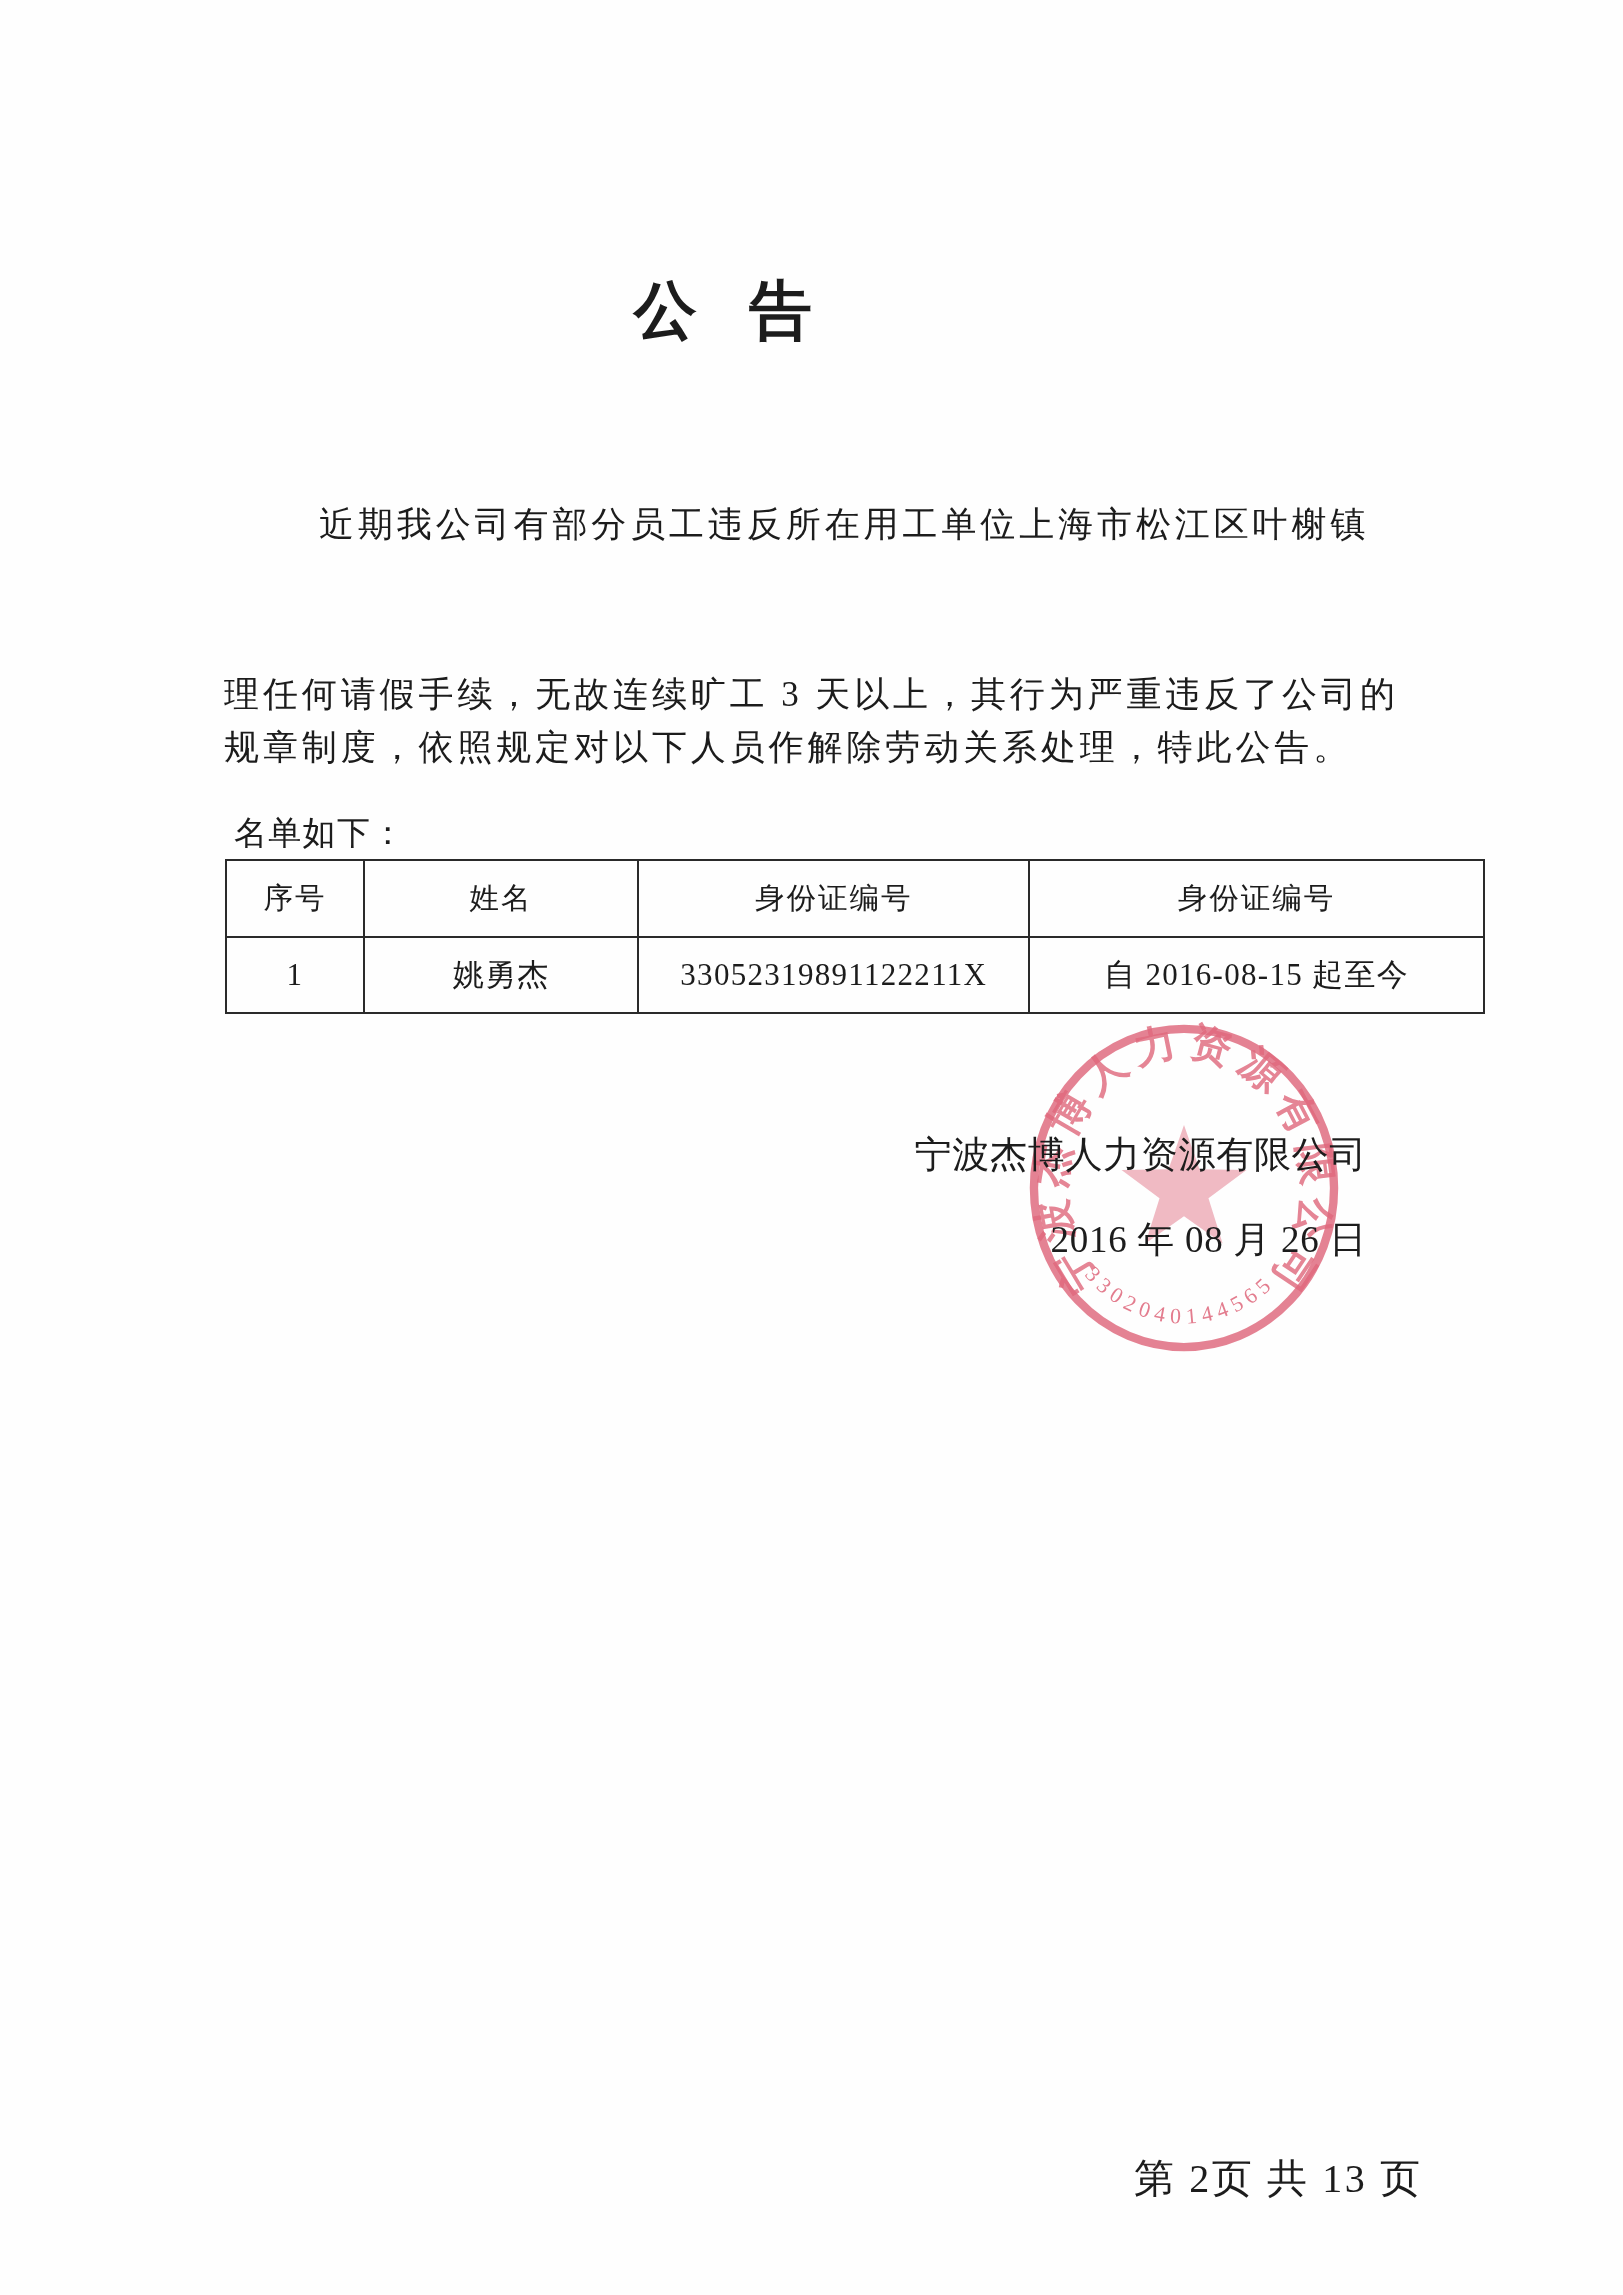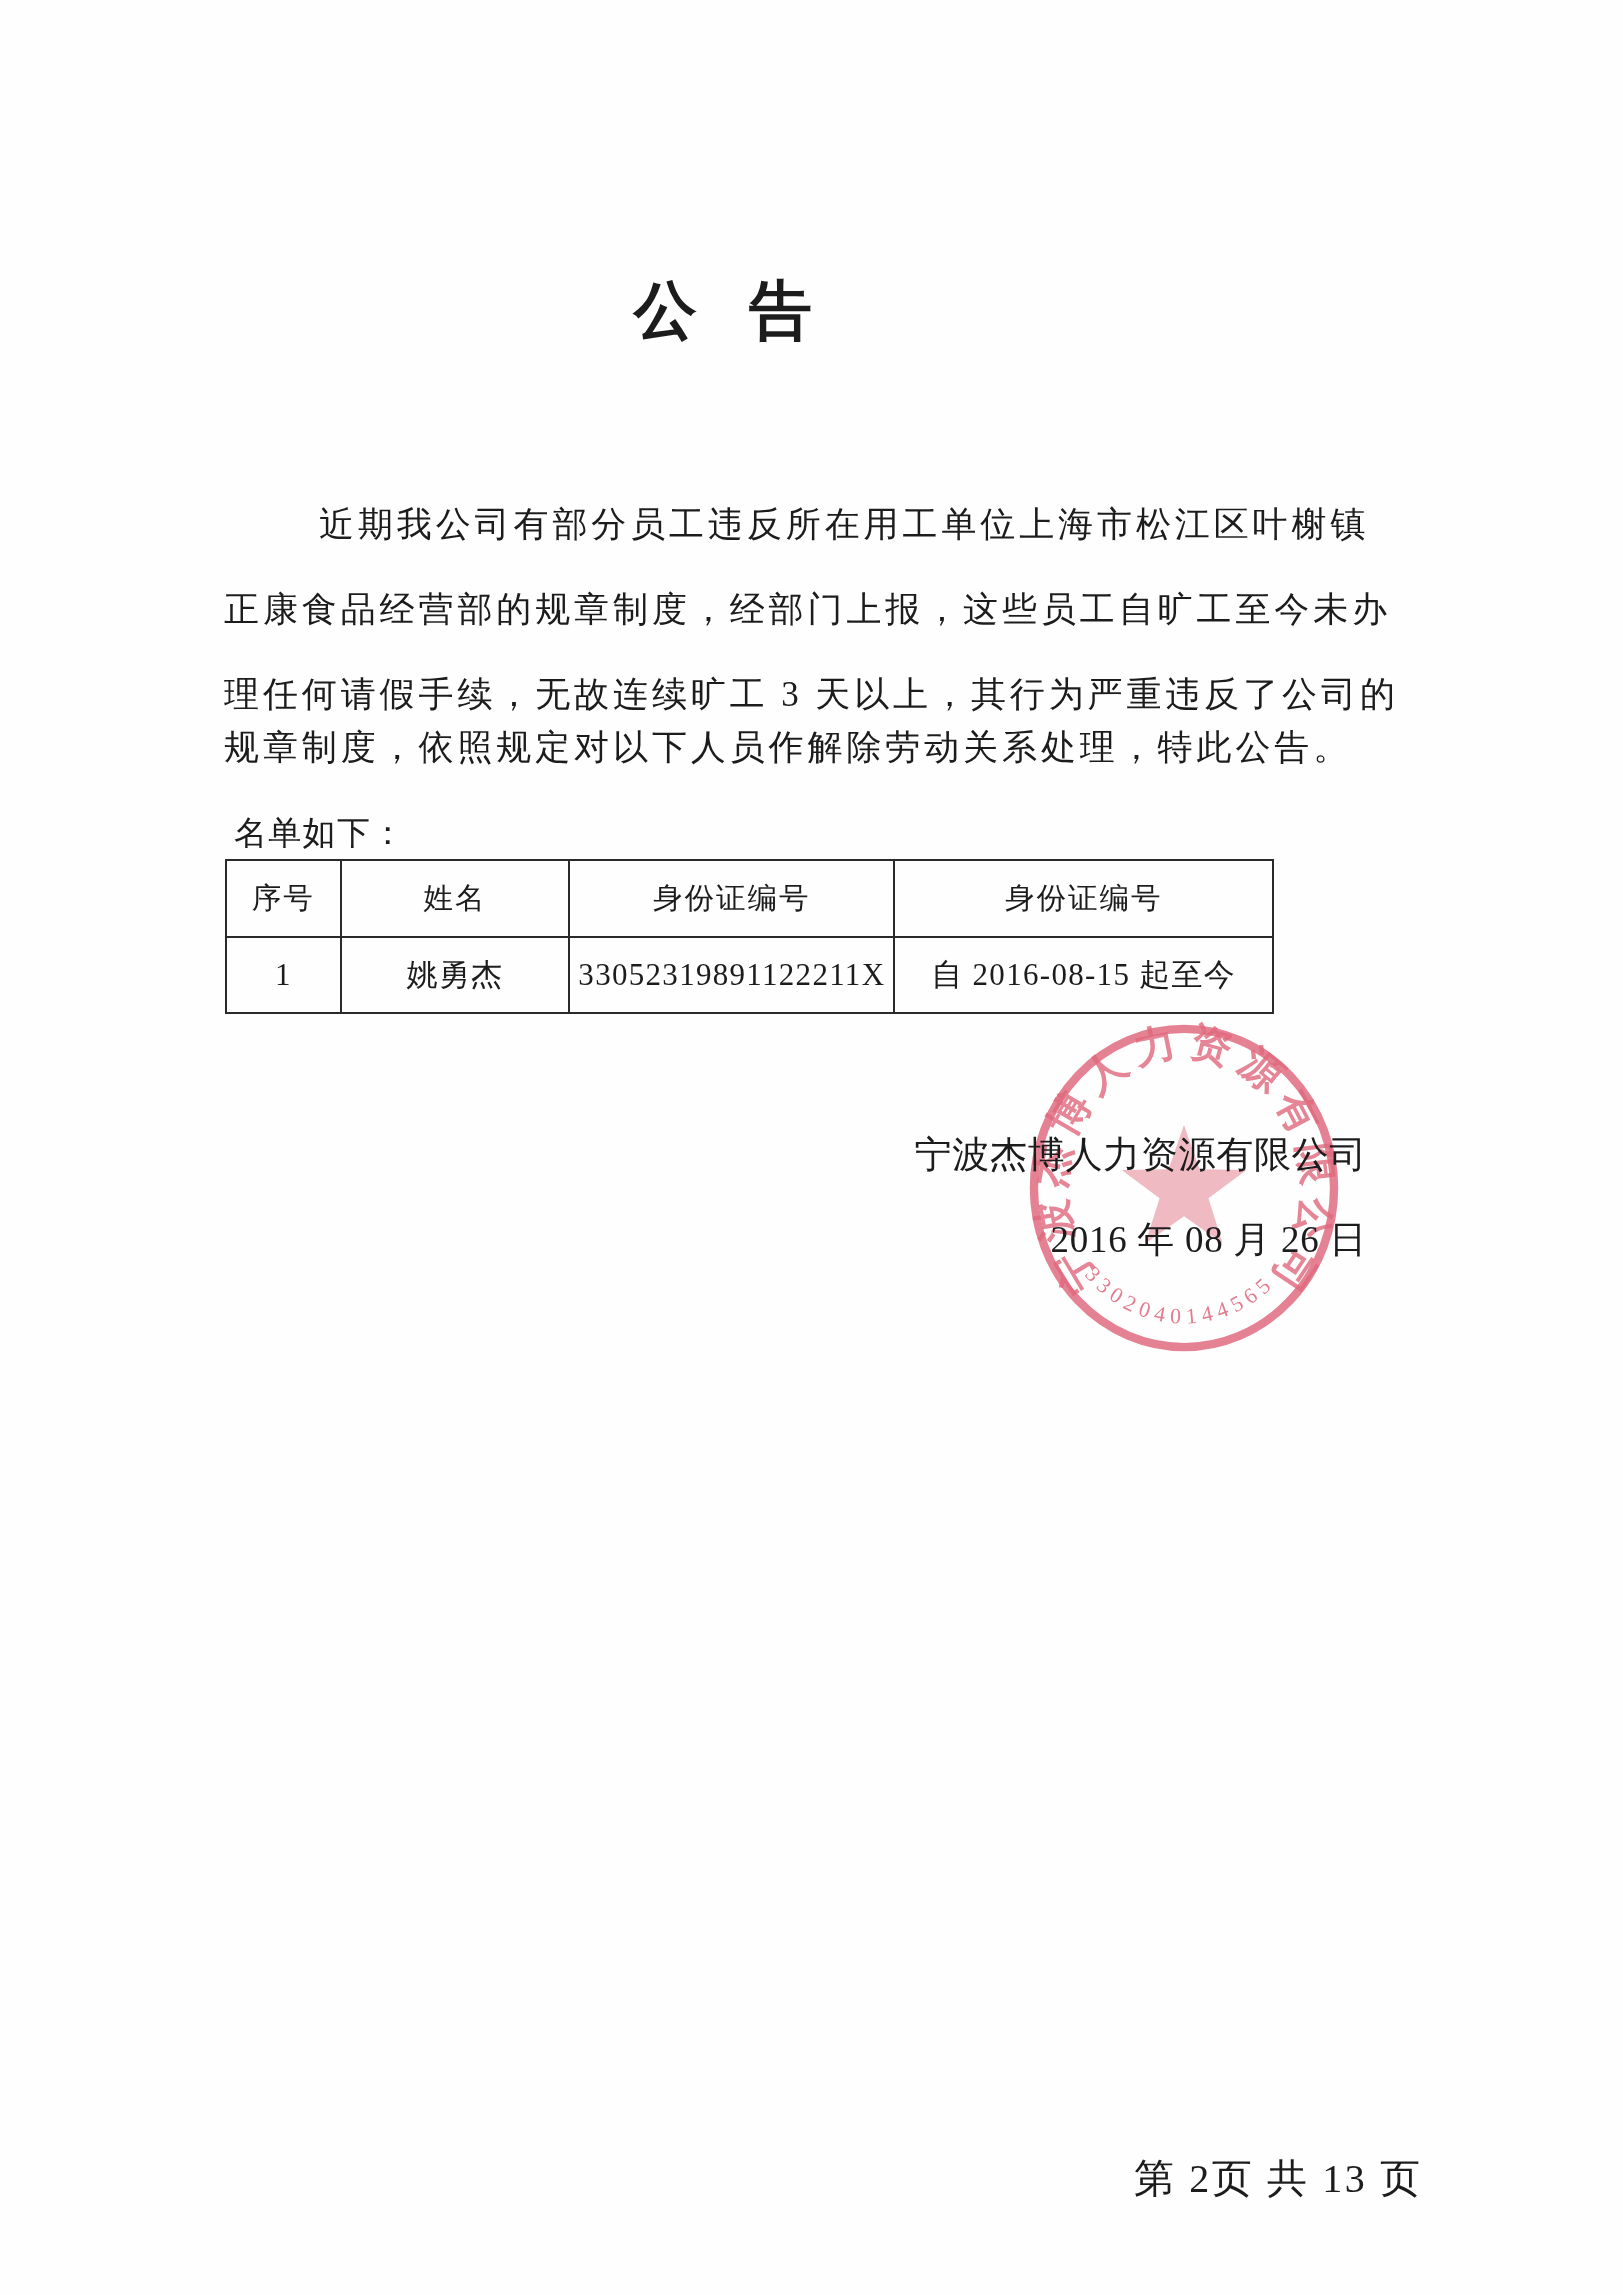--- a/index.html
+++ b/index.html
@@ -32,21 +32,21 @@
   .body-line.l4{left:224px;top:698px;}
   .list-label{
     position:absolute;left:234px;top:814px;
     font-family:"Liberation Sans","DejaVu Sans",sans-serif;
     font-weight:normal;
     font-size:33px;line-height:1.15;
     letter-spacing:1.3px;
   }
   table.roster{
     position:absolute;left:225px;top:859px;
-    width:1049px;height:153px;
+    width:1260px;height:153px;
     border-collapse:collapse;
     table-layout:fixed;
   }
   table.roster td{
     border:2px solid #2a2a2a;
     text-align:center;vertical-align:middle;
     padding:0;
     overflow:hidden;
   }
   table.roster tr.hdr{height:77px;}
@@ -84,21 +84,20 @@
   }
 </style>
 </head>
 <body>
 
 <div class="page">
 
   <div class="doc-title">公 告</div>
 
   <div class="body-line l1">近期我公司有部分员工违反所在用工单位上海市松江区叶榭镇</div>
-  <div class="body-line l2">正康食品经营部的规章制度，经部门上报，这些员工自旷工至今未办</div>
   <div class="body-line l3">理任何请假手续，无故连续旷工 3 天以上，其行为严重违反了公司的</div>
   <div class="body-line l4">规章制度，依照规定对以下人员作解除劳动关系处理，特此公告。</div>
 
   <div class="list-label">名单如下：</div>
 
   <table class="roster">
     <colgroup>
       <col style="width:10.95%">
       <col style="width:21.84%">
       <col style="width:31.05%">

